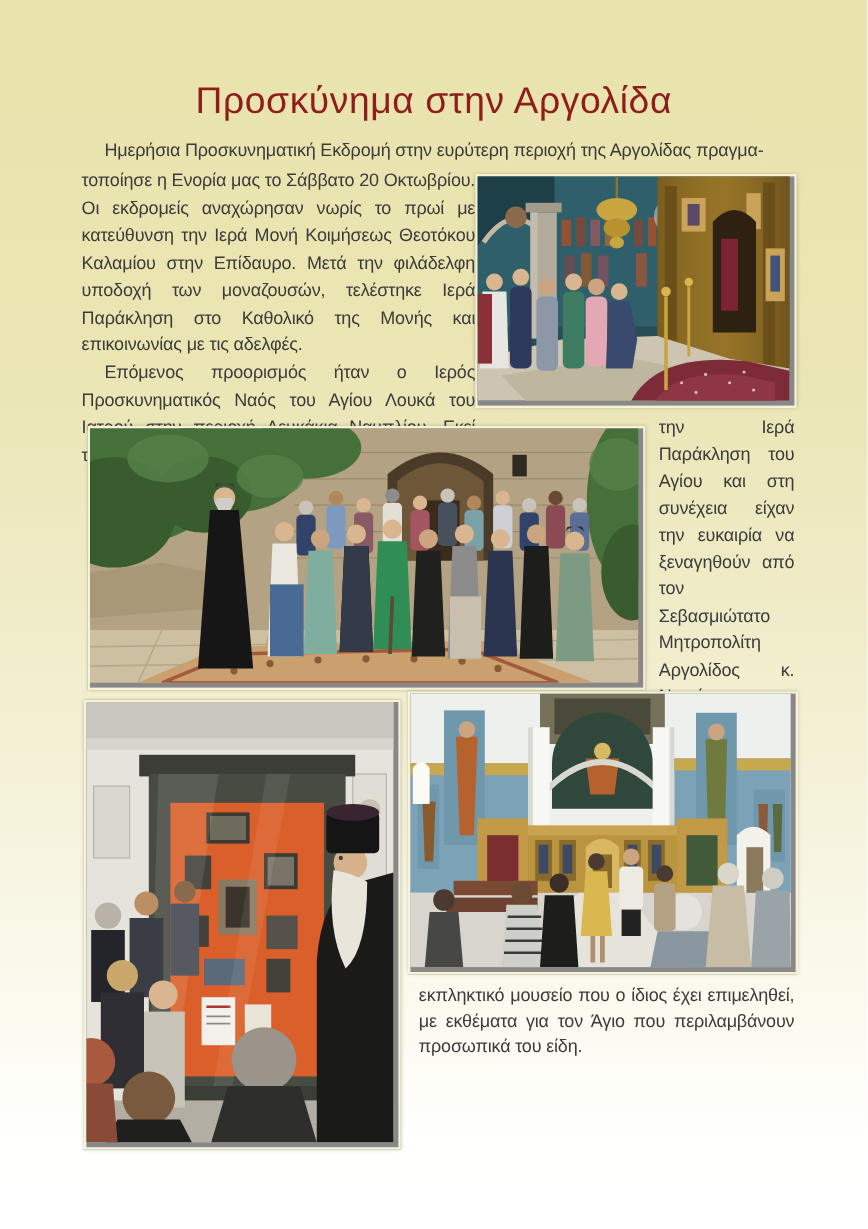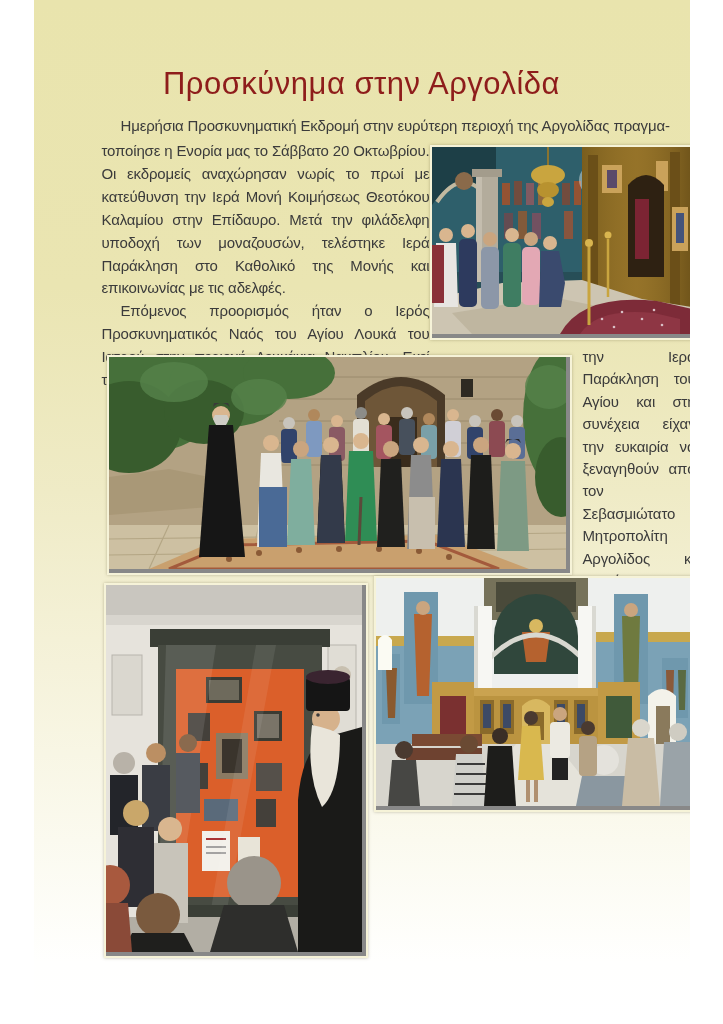--- a/index.html
+++ b/index.html
@@ -2,21 +2,21 @@
 <html><head>
 <meta charset="utf-8">
 <style>
   html,body{margin:0;padding:0;}
   body{
     font-family:"Liberation Sans","DejaVu Sans",sans-serif;
     background:#ffffff;
   }
   .page{
     position:relative;
-    width:656px;height:1024px;
+    width:723px;height:1024px;
     margin:0 auto;
     overflow:hidden;
     background:linear-gradient(180deg,
       #e9e4ad 0%, #eae5b2 28%, #efebc6 48%,
       #f5f2da 65%, #fbfaef 82%, #fffffe 94%, #ffffff 100%);
   }
   .title{
     position:absolute;left:0;right:0;top:66px;
     margin:0;text-align:center;
     font-size:31px;font-weight:500;letter-spacing:.5px;
@@ -438,15 +438,16 @@
       <circle cx="265" cy="150" r="9" fill="#d9d6cc"></circle>
         <path d="M252,160 L278,160 L284,228 L246,228 Z" fill="#c9bca4"></path>
       <circle cx="302" cy="154" r="9" fill="#cfccc2"></circle>
         <path d="M288,164 L316,164 L317,228 L284,228 Z" fill="#9aa3a8"></path>
       <circle cx="212" cy="150" r="7" fill="#4a3a30"></circle>
         <rect x="203" y="158" width="18" height="40" rx="4" fill="#b5a284"></rect>
     </svg>
   </figure>
 
   <div class="bodytext bottom-col">
+    <p>εκπληκτικό μουσείο που ο ίδιος έχει επιμεληθεί, με εκθέματα για τον Άγιο που περιλαμβάνουν προσωπικά του είδη.</p>
   </div>
 
 </div>
 
 </body></html>

